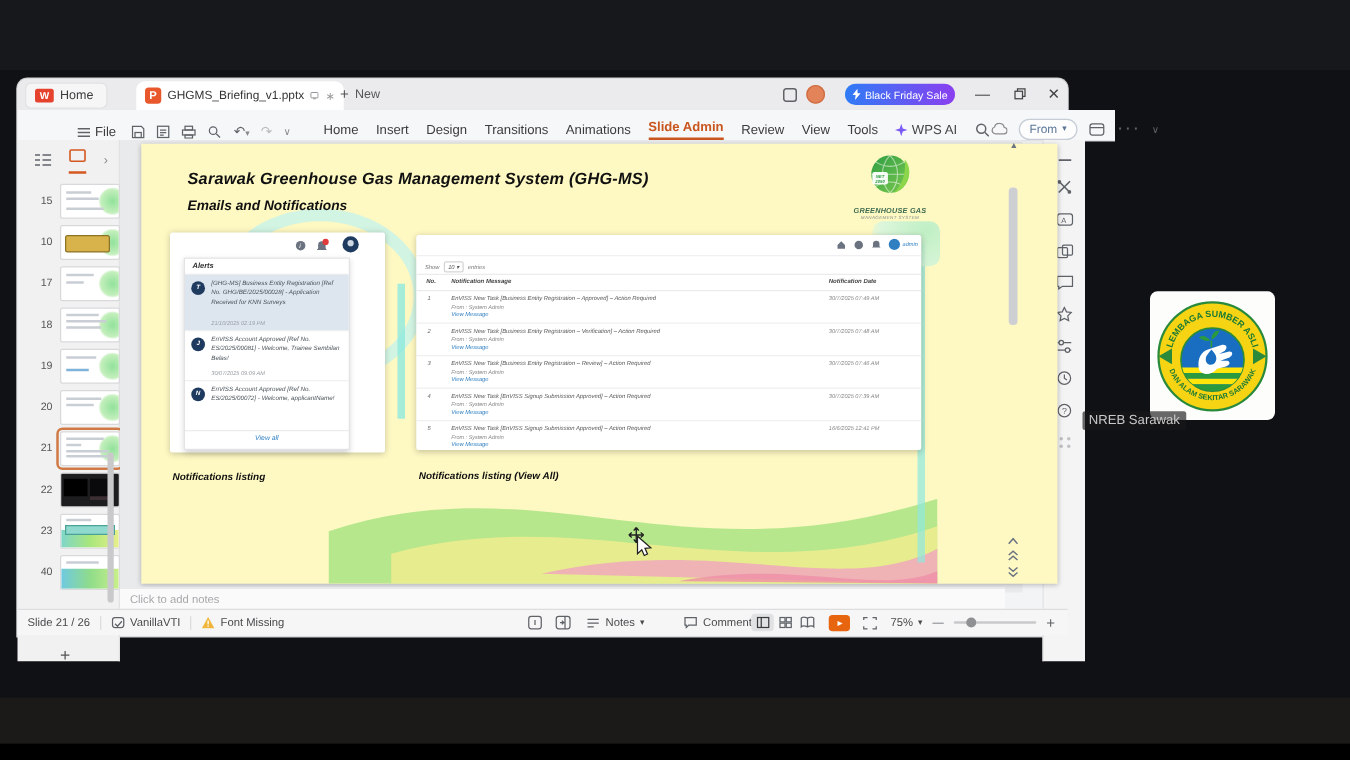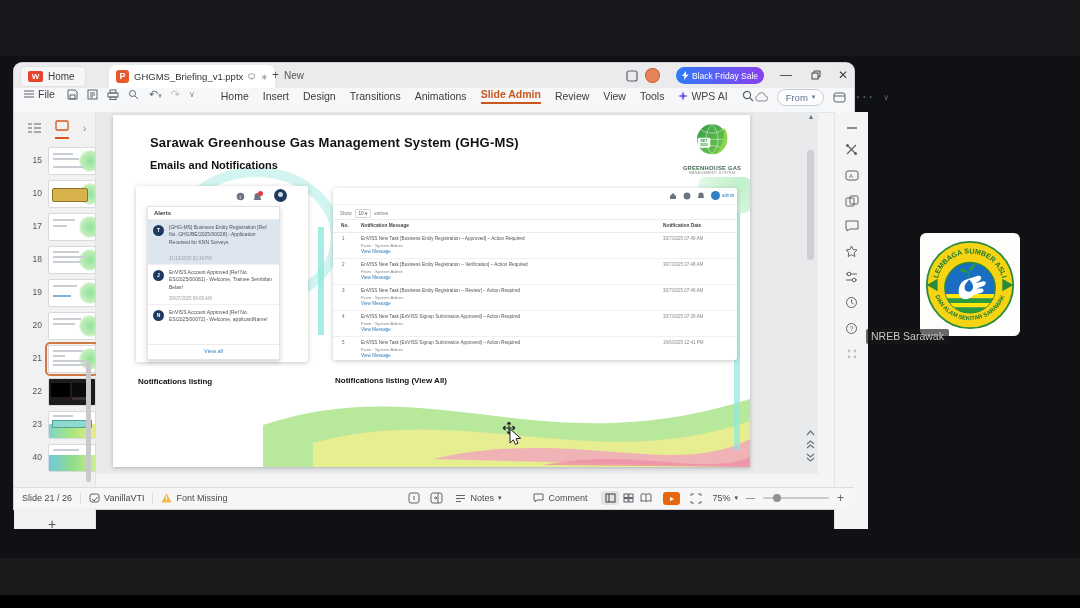--- a/index.html
+++ b/index.html
@@ -22,21 +22,21 @@
   .p-logo{width:13px;height:13px;background:#e8582c;border-radius:3px;color:#fff;font-size:9px;font-weight:bold;text-align:center;line-height:13px;flex:0 0 auto;}
   .doc-title{font-size:9.5px;color:#333;white-space:nowrap;}
   .doc-state{font-size:9px;color:#9a9a9a;}
   .new-tab{left:258px;top:5px;display:flex;align-items:center;gap:5px;font-size:10px;color:#555;}
   .plus{font-size:12px;color:#555;}
   .tb-ic{color:#5f6368;}
   .avatar-orange{left:631px;top:5px;width:15px;height:15px;border-radius:50%;background:#e2835a;box-shadow:inset 0 0 0 1px #d06c42;}
   .sale-pill{left:662px;top:4px;width:88px;height:17px;border-radius:9px;background:linear-gradient(90deg,#2f7bf6,#8a3ff0);color:#fff;font-size:8.5px;display:flex;align-items:center;justify-content:center;gap:3px;}
   .winbtn{top:3px;width:18px;height:18px;display:flex;align-items:center;justify-content:center;color:#444;font-size:12px;}
   
-  .toolbar{left:0;top:25px;width:100%;height:24px;background:#f6f7f8;border-bottom:1px solid #e4e4e6;display:flex;align-items:flex-start;}
+  .toolbar{left:0;top:25px;width:100%;height:24px;background:#f6f7f8;border-bottom:1px solid #e4e4e6;display:flex;align-items:flex-end;padding-left:38px;}
   .file-btn{display:flex;align-items:center;gap:4px;font-size:10.5px;color:#3c3c3e;margin-left:10px;}
   .qicons{display:flex;align-items:center;gap:9px;margin-left:12px;color:#5f6368;}
   .menus{display:flex;align-items:center;gap:14px;margin-left:26px;}
   .mi{font-size:10.5px;color:#3c3c3e;white-space:nowrap;}
   .mi.on{color:#c9561f;font-weight:bold;border-bottom:2px solid #c9561f;padding-bottom:2px;}
   .mi.ai{color:#444;display:flex;align-items:center;gap:3px;}
   .tb-right{margin-left:auto;display:flex;align-items:center;gap:9px;margin-right:10px;color:#5f6368;}
   .share-btn{border:1px solid #c6cdd6;border-radius:9px;height:15px;display:flex;align-items:center;gap:4px;padding:0 8px;color:#5a7596;font-size:9.5px;background:#fdfdfe;}
   
   .thumbs{left:0;top:49px;width:81px;height:417px;background:#f1f1f2;border-right:1px solid #e2e2e4;}
@@ -53,21 +53,21 @@
   .dk1{left:2px;top:4px;width:19px;height:14px;background:#000;}
   .dk2{left:23px;top:4px;width:19px;height:14px;background:#0a0a0c;border-bottom:3px solid #3c2f33;}
   .teal23{left:0;top:12px;width:46px;height:14px;background:linear-gradient(90deg,#7fd6c9,#a8e67c,#e8ef8a);}
   .bar23{left:3px;top:8px;width:38px;height:6px;background:#8fd9cf;border:1px solid #4aa396;}
   .teal24{left:0;top:10px;width:46px;height:16px;background:linear-gradient(90deg,#6fc9e0,#8fdc8a,#c9ef8a);}
   .sel{outline:2px solid #cf7a45;outline-offset:1px;}
   .addslide{left:34px;top:404px;font-size:14px;color:#555;}
   .pscroll{left:72px;top:250px;width:5px;height:120px;background:#c9c9cc;border-radius:3px;}
   
   .canvas{left:82px;top:49px;width:722px;height:362px;background:#e9eaec;}
-  .slide{left:113px;top:115px;width:637px;height:352px;background:#ffffff;box-shadow:0 1px 4px rgba(0,0,0,.25);overflow:hidden;}
+  .slide{left:113px;top:115px;width:733px;height:352px;background:#fef9c3;box-shadow:0 1px 4px rgba(0,0,0,.25);overflow:hidden;font-style:italic;}
   .s-title{left:37px;top:20px;font-size:13px;font-weight:bold;color:#111;letter-spacing:.2px;}
   .s-sub{left:37px;top:44px;font-size:11px;font-weight:bold;color:#111;}
   .glogo{left:567px;top:6px;width:64px;text-align:center;}
   .glogo .l1{font-size:5.8px;font-weight:bold;color:#3f6b4f;letter-spacing:.2px;}
   .glogo .l2{font-size:3.6px;color:#8a8f8b;letter-spacing:.3px;}
   .corner-green{left:585px;top:62px;width:54px;height:36px;background:radial-gradient(circle at 80% 20%,#b9eec4,#d8f6de 70%,transparent 100%);border-radius:8px;opacity:.9;}
   .teal-ring{left:58px;top:52px;width:150px;height:120px;border-radius:50%;border:10px solid #c3f1ec;opacity:.75;}
   .teal-strip1{left:205px;top:112px;width:6px;height:108px;background:#8fe8df;opacity:.8;}
   .teal-strip2{left:621px;top:80px;width:6px;height:255px;background:#8fe8df;opacity:.7;}
   
@@ -528,20 +528,21 @@
         <path d="M1 5l3.5-4L8 5" fill="none" stroke="#6b7280" stroke-width="1.2"></path>
       </svg>
     <svg width="9" height="9" viewBox="0 0 9 9">
         <path d="M1 4l3.5-3L8 4M1 8l3.5-3L8 8" fill="none" stroke="#6b7280" stroke-width="1.2"></path>
       </svg>
     <svg width="9" height="9" viewBox="0 0 9 9">
         <path d="M1 1l3.5 3L8 1M1 5l3.5 3L8 5" fill="none" stroke="#6b7280" stroke-width="1.2"></path>
       </svg>
   </div>
 
+  <div class="ab notes">Click to add notes</div>
 
   <div class="ab status">
     <span class="st-item" style="margin-left:8px;">Slide 21 / 26</span>
     <span class="sep"></span>
     <span class="st-item">
       <svg width="11" height="10" viewBox="0 0 11 10">
           <rect x="1" y="1" width="9" height="8" rx="2" fill="none" stroke="#5f6368"></rect>
           <path d="M3 6l2 2 3.5-4" fill="none" stroke="#5f6368"></path>
         </svg>
       <span>VanillaVTI</span>
@@ -564,21 +565,21 @@
         <rect x="1" y="1" width="11" height="10" rx="2" fill="none" stroke="#5f6368"></rect>
         <path d="M8 1v10M4 6h3M5.5 4.5L7 6 5.5 7.5" stroke="#5f6368" fill="none"></path>
       </svg>
     <span class="st-item" style="margin-right:12px;">
       <svg width="11" height="9" viewBox="0 0 11 9">
           <path d="M1 1.5h9M1 4.5h9M1 7.5h5" stroke="#5f6368"></path>
         </svg>
       <span>Notes</span>
         <span style="font-size:7px;">▾</span>
     </span>
-    <span class="st-item" style="margin-right:14px;padding-left:20px;">
+    <span class="st-item" style="margin-right:0;padding-left:20px;">
       <svg width="11" height="10" viewBox="0 0 11 10">
           <path d="M1 1h9v6H4L2 9V7H1z" fill="none" stroke="#5f6368"></path>
         </svg>
       <span>Comment</span>
     </span>
     <span class="viewbtn on">
         <svg width="11" height="10" viewBox="0 0 11 10">
           <rect x="1" y="1" width="9" height="8" fill="none" stroke="#3c3c3e"></rect>
           <path d="M4 1v8" stroke="#3c3c3e"></path>
         </svg>

